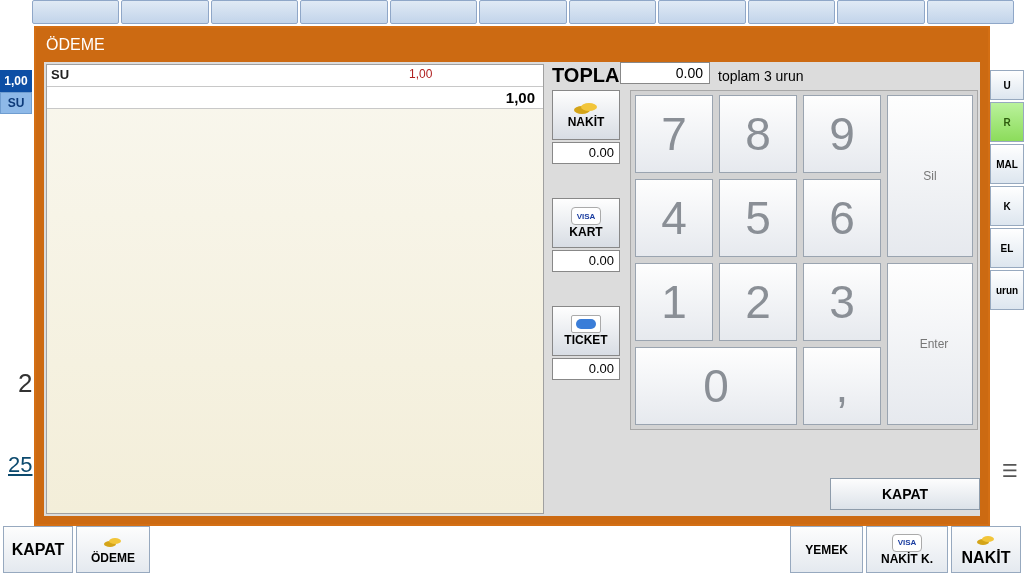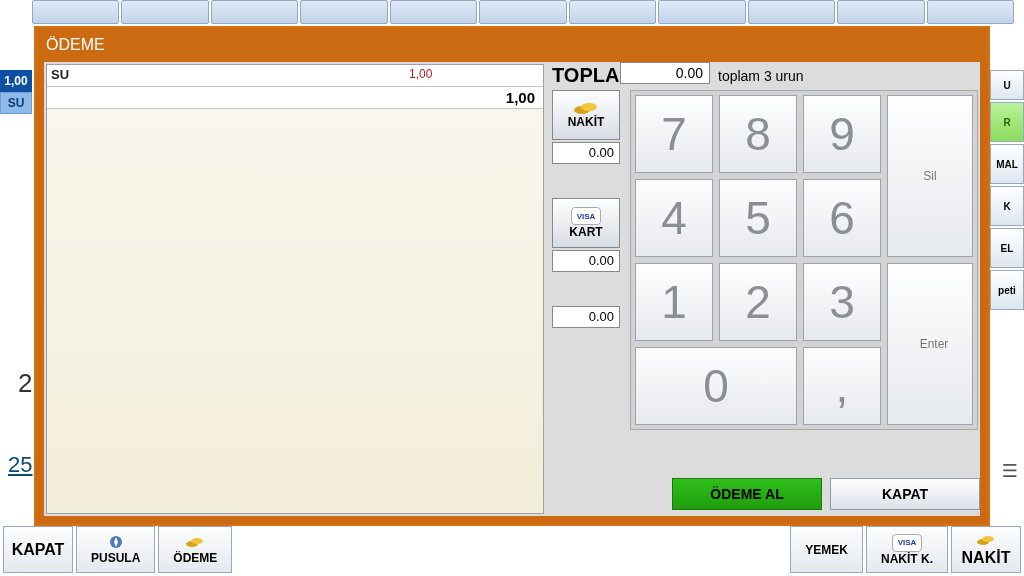--- a/index.html
+++ b/index.html
@@ -84,34 +84,27 @@
 
 <div class="bg-2">2</div>
 <div class="bg-25">25</div>
 
 <div class="bg-right-col">
   <div class="bg-right-btn" style="height:30px">U</div>
   <div class="bg-right-btn bg-right-green">R</div>
   <div class="bg-right-btn">MAL</div>
   <div class="bg-right-btn">K</div>
   <div class="bg-right-btn">EL</div>
-  <div class="bg-right-btn">peti</div>
+  <div class="bg-right-btn">urun</div>
 </div>
 
 <div class="bg-hamburger">☰</div>
 
 <div class="bg-bottom-row">
   <div class="bg-bottom-btn big">KAPAT</div>
-  <div class="bg-bottom-btn">
-    <svg class="bg-icon" viewBox="0 0 20 14">
-        <circle cx="10" cy="7" r="6" fill="#4a7db8"></circle>
-        <path d="M10 2 L12 7 L10 12 L8 7 Z" fill="#fff"></path>
-      </svg>
-    <span>PUSULA</span>
-  </div>
   <div class="bg-bottom-btn">
     <svg class="bg-icon" viewBox="0 0 20 14">
         <ellipse cx="7" cy="9" rx="6" ry="3" fill="#d4a418"></ellipse>
         <ellipse cx="12" cy="6" rx="6" ry="3" fill="#f2c53a"></ellipse>
       </svg>
     <span>ÖDEME</span>
   </div>
   <div style="flex:1"></div>
   <div class="bg-bottom-btn">
     <span>YEMEK</span>
@@ -154,36 +147,39 @@
         <span>NAKİT</span>
       </div>
       <div class="pay-amount">0.00</div>
 
       <div class="pay-btn">
         <div class="icon-visa">VISA</div>
         <span>KART</span>
       </div>
       <div class="pay-amount">0.00</div>
 
+      <div class="pay-btn">
+        <div class="icon-cirrus"></div>
+        <span>TICKET</span>
+      </div>
       <div class="pay-amount">0.00</div>
     </div>
 
     <div class="keypad">
       <div class="key">7</div>
       <div class="key">8</div>
       <div class="key">9</div>
       <div class="key small sil">Sil</div>
       <div class="key">4</div>
       <div class="key">5</div>
       <div class="key">6</div>
       <div class="key">1</div>
       <div class="key">2</div>
       <div class="key">3</div>
       <div class="key small enter">Enter</div>
       <div class="key zero">0</div>
       <div class="key">,</div>
     </div>
 
-    <button class="action-accept">ÖDEME AL</button>
     <button class="action-close">KAPAT</button>
 
   </div>
 </div>
 
 </body></html>

